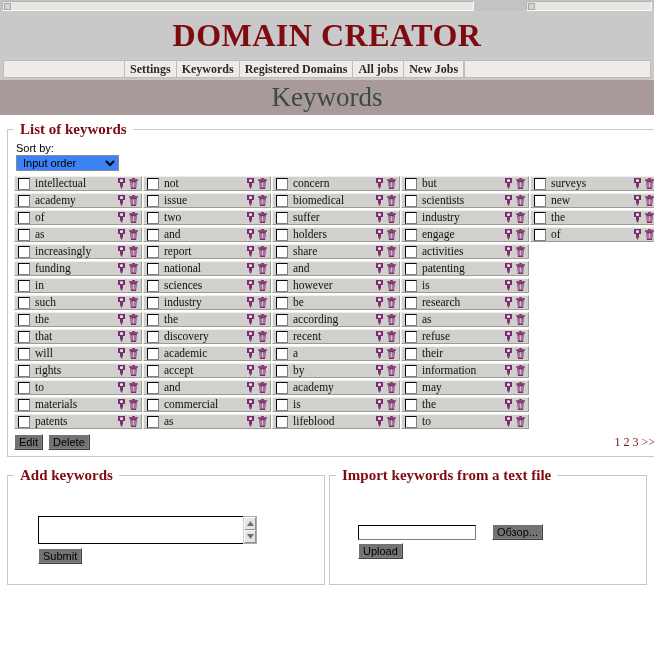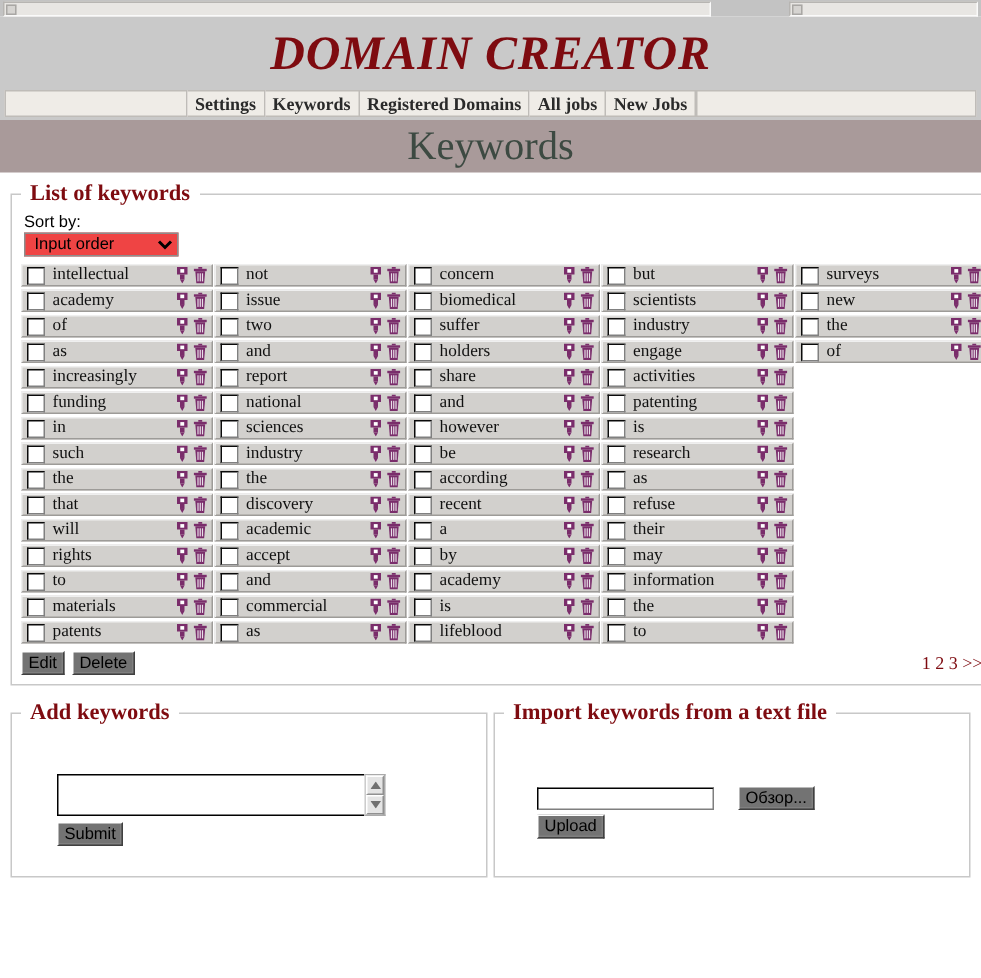--- a/index.html
+++ b/index.html
@@ -10,21 +10,21 @@
     font-size:12px;color:#000;
   }
   
   .chrome-strip{height:11px;background:#c3c3c3;position:relative;}
   .chrome-bar{position:absolute;top:1px;height:8px;background:#e8e6e3;border:1px solid #b7b5b2;border-right-color:#fafafa;border-bottom-color:#fafafa;}
   .chrome-bar.left{left:2px;width:470px;}
   .chrome-bar.right{right:2px;width:124px;}
   .chrome-bar i{display:block;position:absolute;left:1px;top:1px;width:5px;height:5px;background:#d6d4d1;border:1px solid #a9a7a4;}
 
   
-  .brandbar{background:#c9c9c9;height:47px;display:flex;align-items:center;justify-content:center;font-style:italic;}
+  .brandbar{background:#c9c9c9;height:47px;display:flex;align-items:center;justify-content:center;}
   .brand-title{
     font-family:"Liberation Serif","DejaVu Serif",serif;
     font-size:32px;font-weight:bold;letter-spacing:.5px;
     color:#7e0b10;line-height:1;
   }
   .navbar{background:#c9c9c9;height:22px;display:flex;align-items:center;padding:0 3px;box-sizing:border-box;}
   .nav-pad{background:#efece7;border:1px solid #bfbcb8;height:16px;flex:0 0 auto;}
   .nav-pad.l{width:120px;}
   .nav-pad.r{flex:1 1 auto;}
   .nav-item{
@@ -50,21 +50,21 @@
     background:#fff;box-sizing:border-box;
   }
   legend{
     font-family:"Liberation Serif","DejaVu Serif",serif;
     font-size:15px;font-weight:bold;color:#7e0b10;padding:0 6px;
   }
   .sortlabel{font-size:11px;font-family:"Liberation Sans","DejaVu Sans",sans-serif;color:#000;margin:0 0 1px 2px;}
   select.sort{
     font-family:"Liberation Sans","DejaVu Sans",sans-serif;font-size:11px;
     width:103px;height:16px;margin:0 0 5px 2px;padding:0 0 0 2px;
-    border:1px solid #8d8d8d;background:#ef4444;color:#000;
+    border:1px solid #8d8d8d;background:#3b82f6;color:#000;
   }
 
   
   .kw-grid{display:flex;gap:0;}
   .kw-col{width:128px;margin-right:1px;}
   .kw-row{
     display:flex;align-items:center;
     height:15px;margin-bottom:2px;
     background:#d2d0cd;
     border-top:1px solid #efefef;border-left:1px solid #efefef;
@@ -1282,41 +1282,41 @@
                 <rect x="3.2" y="0" width="2.6" height="1.2" fill="#7a2d6b"></rect>
                 <path d="M1.2 2.8 H7.8 L7.1 11 H1.9 Z" fill="#7a2d6b"></path>
                 <rect x="2.6" y="4.2" width="0.8" height="5.4" fill="#e8dfe8"></rect>
                 <rect x="4.1" y="4.2" width="0.8" height="5.4" fill="#e8dfe8"></rect>
                 <rect x="5.6" y="4.2" width="0.8" height="5.4" fill="#e8dfe8"></rect>
               </svg>
             </span>
           </div>
           <div class="kw-row">
             <span class="kw-cb"></span>
+            <span class="kw-label">information</span>
+            <span class="kw-actions">
+              <svg class="ico" viewBox="0 0 9 11">
+                <rect x="1" y="0" width="7" height="5" fill="#7a2d6b"></rect>
+                <rect x="3.2" y="1.4" width="2.6" height="2.4" fill="#ffffff"></rect>
+                <rect x="3" y="5" width="3" height="3.3" fill="#7a2d6b"></rect>
+                <polygon points="3,8.3 6,8.3 4.5,11" fill="#7a2d6b"></polygon>
+              </svg>
+              <svg class="ico" viewBox="0 0 9 11">
+                <rect x="0.2" y="1.2" width="8.6" height="1.6" fill="#7a2d6b"></rect>
+                <rect x="3.2" y="0" width="2.6" height="1.2" fill="#7a2d6b"></rect>
+                <path d="M1.2 2.8 H7.8 L7.1 11 H1.9 Z" fill="#7a2d6b"></path>
+                <rect x="2.6" y="4.2" width="0.8" height="5.4" fill="#e8dfe8"></rect>
+                <rect x="4.1" y="4.2" width="0.8" height="5.4" fill="#e8dfe8"></rect>
+                <rect x="5.6" y="4.2" width="0.8" height="5.4" fill="#e8dfe8"></rect>
+              </svg>
+            </span>
+          </div>
+          <div class="kw-row">
+            <span class="kw-cb"></span>
             <span class="kw-label">may</span>
-            <span class="kw-actions">
-              <svg class="ico" viewBox="0 0 9 11">
-                <rect x="1" y="0" width="7" height="5" fill="#7a2d6b"></rect>
-                <rect x="3.2" y="1.4" width="2.6" height="2.4" fill="#ffffff"></rect>
-                <rect x="3" y="5" width="3" height="3.3" fill="#7a2d6b"></rect>
-                <polygon points="3,8.3 6,8.3 4.5,11" fill="#7a2d6b"></polygon>
-              </svg>
-              <svg class="ico" viewBox="0 0 9 11">
-                <rect x="0.2" y="1.2" width="8.6" height="1.6" fill="#7a2d6b"></rect>
-                <rect x="3.2" y="0" width="2.6" height="1.2" fill="#7a2d6b"></rect>
-                <path d="M1.2 2.8 H7.8 L7.1 11 H1.9 Z" fill="#7a2d6b"></path>
-                <rect x="2.6" y="4.2" width="0.8" height="5.4" fill="#e8dfe8"></rect>
-                <rect x="4.1" y="4.2" width="0.8" height="5.4" fill="#e8dfe8"></rect>
-                <rect x="5.6" y="4.2" width="0.8" height="5.4" fill="#e8dfe8"></rect>
-              </svg>
-            </span>
-          </div>
-          <div class="kw-row">
-            <span class="kw-cb"></span>
-            <span class="kw-label">information</span>
             <span class="kw-actions">
               <svg class="ico" viewBox="0 0 9 11">
                 <rect x="1" y="0" width="7" height="5" fill="#7a2d6b"></rect>
                 <rect x="3.2" y="1.4" width="2.6" height="2.4" fill="#ffffff"></rect>
                 <rect x="3" y="5" width="3" height="3.3" fill="#7a2d6b"></rect>
                 <polygon points="3,8.3 6,8.3 4.5,11" fill="#7a2d6b"></polygon>
               </svg>
               <svg class="ico" viewBox="0 0 9 11">
                 <rect x="0.2" y="1.2" width="8.6" height="1.6" fill="#7a2d6b"></rect>
                 <rect x="3.2" y="0" width="2.6" height="1.2" fill="#7a2d6b"></rect>

